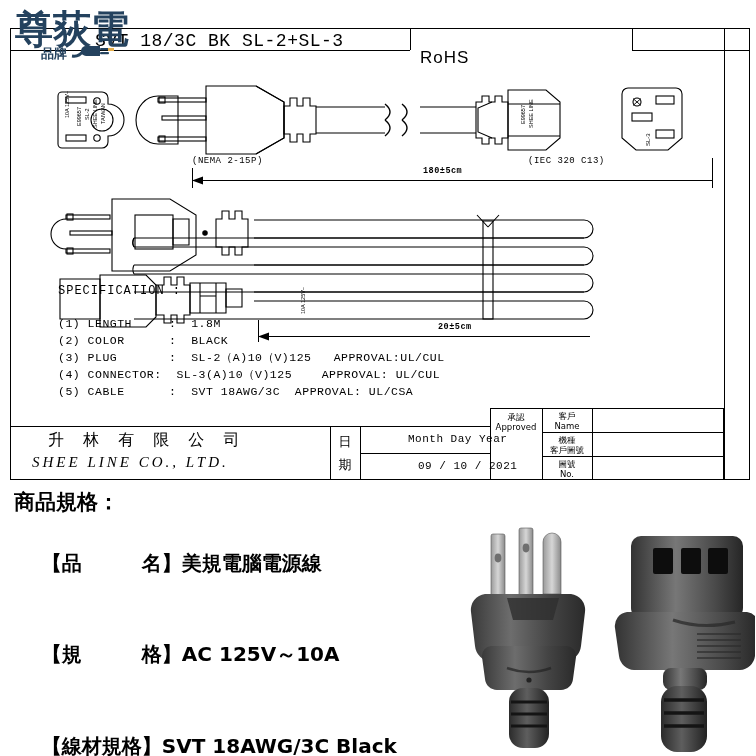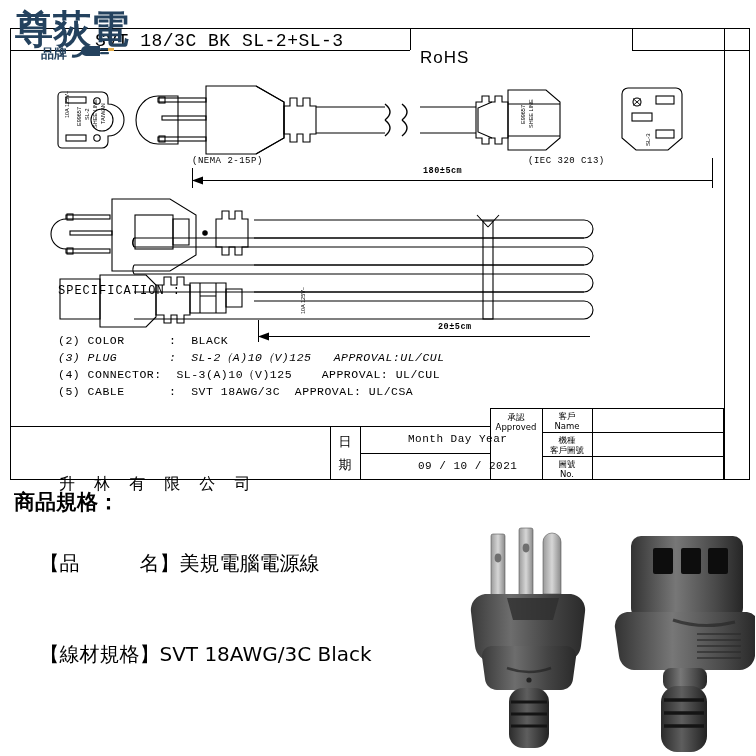--- a/index.html
+++ b/index.html
@@ -33,21 +33,21 @@
          font-family:"DejaVu Sans",sans-serif;}
   .tb-date{position:absolute;font-size:11px;white-space:nowrap;padding-left:40px;}
 
   
   #wm{position:absolute;left:8px;top:2px;width:130px;height:62px;z-index:30;}
 
   
   #prodspec{position:absolute;left:14px;top:487px;width:470px;
             font-family:"DejaVu Sans","Liberation Sans",sans-serif;}
   #prodspec .ttl{font-size:21px;font-weight:bold;line-height:30px;letter-spacing:0px;}
-  #prodspec .row{font-size:20px;font-weight:normal;line-height:30.5px;white-space:pre;}
+  #prodspec .row{font-size:20px;font-weight:bold;line-height:30.5px;white-space:pre;}
 
   #photos{position:absolute;left:455px;top:520px;width:300px;height:236px;}
 </style>
 </head>
 <body>
 
 <div id="drawing">
 
   <div class="box" style="left:10px;top:0px;width:740px;height:452px;"></div>
 
@@ -181,22 +181,23 @@
   </div>
 
   <div class="ln v" style="left:258px;top:292px;height:22px;"></div>
   <div class="ln h" style="left:258px;top:308px;width:332px;"></div>
   <svg style="position:absolute;left:258px;top:303px;" width="12" height="11">
     <polygon points="0,5.5 11,1.5 11,9.5" fill="#000"></polygon>
   </svg>
   <div class="dim mono" style="left:438px;top:294px;">20±5cm</div>
 
   <div class="spectitle mono" style="top:256px;">SPECIFICATION   :</div>
+  <div class="speclist mono" style="top:288px;">(1) LENGTH     :  1.8M</div>
   <div class="speclist mono" style="top:305px;">(2) COLOR      :  BLACK</div>
-  <div class="speclist mono" style="top:322px;font-style:italic;">(3) PLUG       :  SL-2（A)10（V)125   APPROVAL:UL/CUL</div>
+  <div class="speclist mono" style="top:322px;">(3) PLUG       :  SL-2（A)10（V)125   APPROVAL:UL/CUL</div>
   <div class="speclist mono" style="top:339px;">(4) CONNECTOR:  SL-3(A)10（V)125    APPROVAL: UL/CUL</div>
   <div class="speclist mono" style="top:356px;">(5) CABLE      :  SVT 18AWG/3C  APPROVAL: UL/CSA</div>
 
   <div class="box" style="left:490px;top:380px;width:234px;height:72px;"></div>
   <div class="ln v" style="left:542px;top:380px;height:72px;"></div>
   <div class="ln v" style="left:592px;top:380px;height:72px;"></div>
   <div class="ln h" style="left:542px;top:404px;width:182px;"></div>
   <div class="ln h" style="left:542px;top:428px;width:182px;"></div>
 
   <div class="tb-sm" style="left:490px;top:384px;width:52px;">承認</div>
@@ -207,21 +208,22 @@
   <div class="tb-sm" style="left:542px;top:417px;width:50px;">客戶圖號</div>
   <div class="tb-sm" style="left:542px;top:431px;width:50px;">圖號</div>
   <div class="tb-sm" style="left:542px;top:441px;width:50px;">No.</div>
 
   <div class="ln h" style="left:10px;top:398px;width:480px;"></div>
   <div class="ln v" style="left:330px;top:398px;height:54px;"></div>
   <div class="ln v" style="left:360px;top:398px;height:54px;"></div>
   <div class="ln v" style="left:490px;top:398px;height:54px;"></div>
   <div class="ln h" style="left:360px;top:425px;width:130px;"></div>
 
-  <div class="tb-cn" style="left:59px;top:402px;margin-top:44px;">升 林 有 限 公 司</div>
+  <div class="tb-cn" style="left:48px;top:402px;">升 林 有 限 公 司</div>
+  <div class="tb-en" style="left:32px;top:426px;">SHEE LINE CO., LTD.</div>
   <div style="position:absolute;left:334px;top:402px;font-size:13px;width:22px;text-align:center;
               line-height:23px;font-family:'DejaVu Sans',sans-serif;">
     <span>日</span><br>
     <span>期</span>
   </div>
   <div class="tb-date mono" style="left:368px;top:405px;">Month Day Year</div>
   <div class="tb-date mono" style="left:378px;top:432px;">09 / 10 / 2021</div>
 </div>
 
 <svg id="wm" viewBox="0 0 130 62">
@@ -233,20 +235,23 @@
     <rect x="92" y="50" width="9" height="2.2" rx="1"></rect>
     <path d="M64 54 a11 11 0 0 0 11 -5" stroke="#24425e" stroke-width="3" fill="none"></path>
   </g>
   <rect x="100" y="46" width="6" height="3" fill="#e8b04b"></rect>
 </svg>
 
 <div id="prodspec">
   <div class="ttl">商品規格：</div>
   <div class="row">
     <span>【品　　　名】</span><span>美規電腦電源線</span>
+  </div>
+  <div class="row">
+    <span>【規　　　格】</span><span>AC 125V～10A</span>
   </div>
   <div class="row">
     <span>【線材規格】</span><span>SVT 18AWG/3C Black</span>
   </div>
 
 </div>
 
 <svg id="photos" viewBox="0 0 300 236">
   <defs>
     <linearGradient id="gBody" x1="0" y1="0" x2="1" y2="0">

